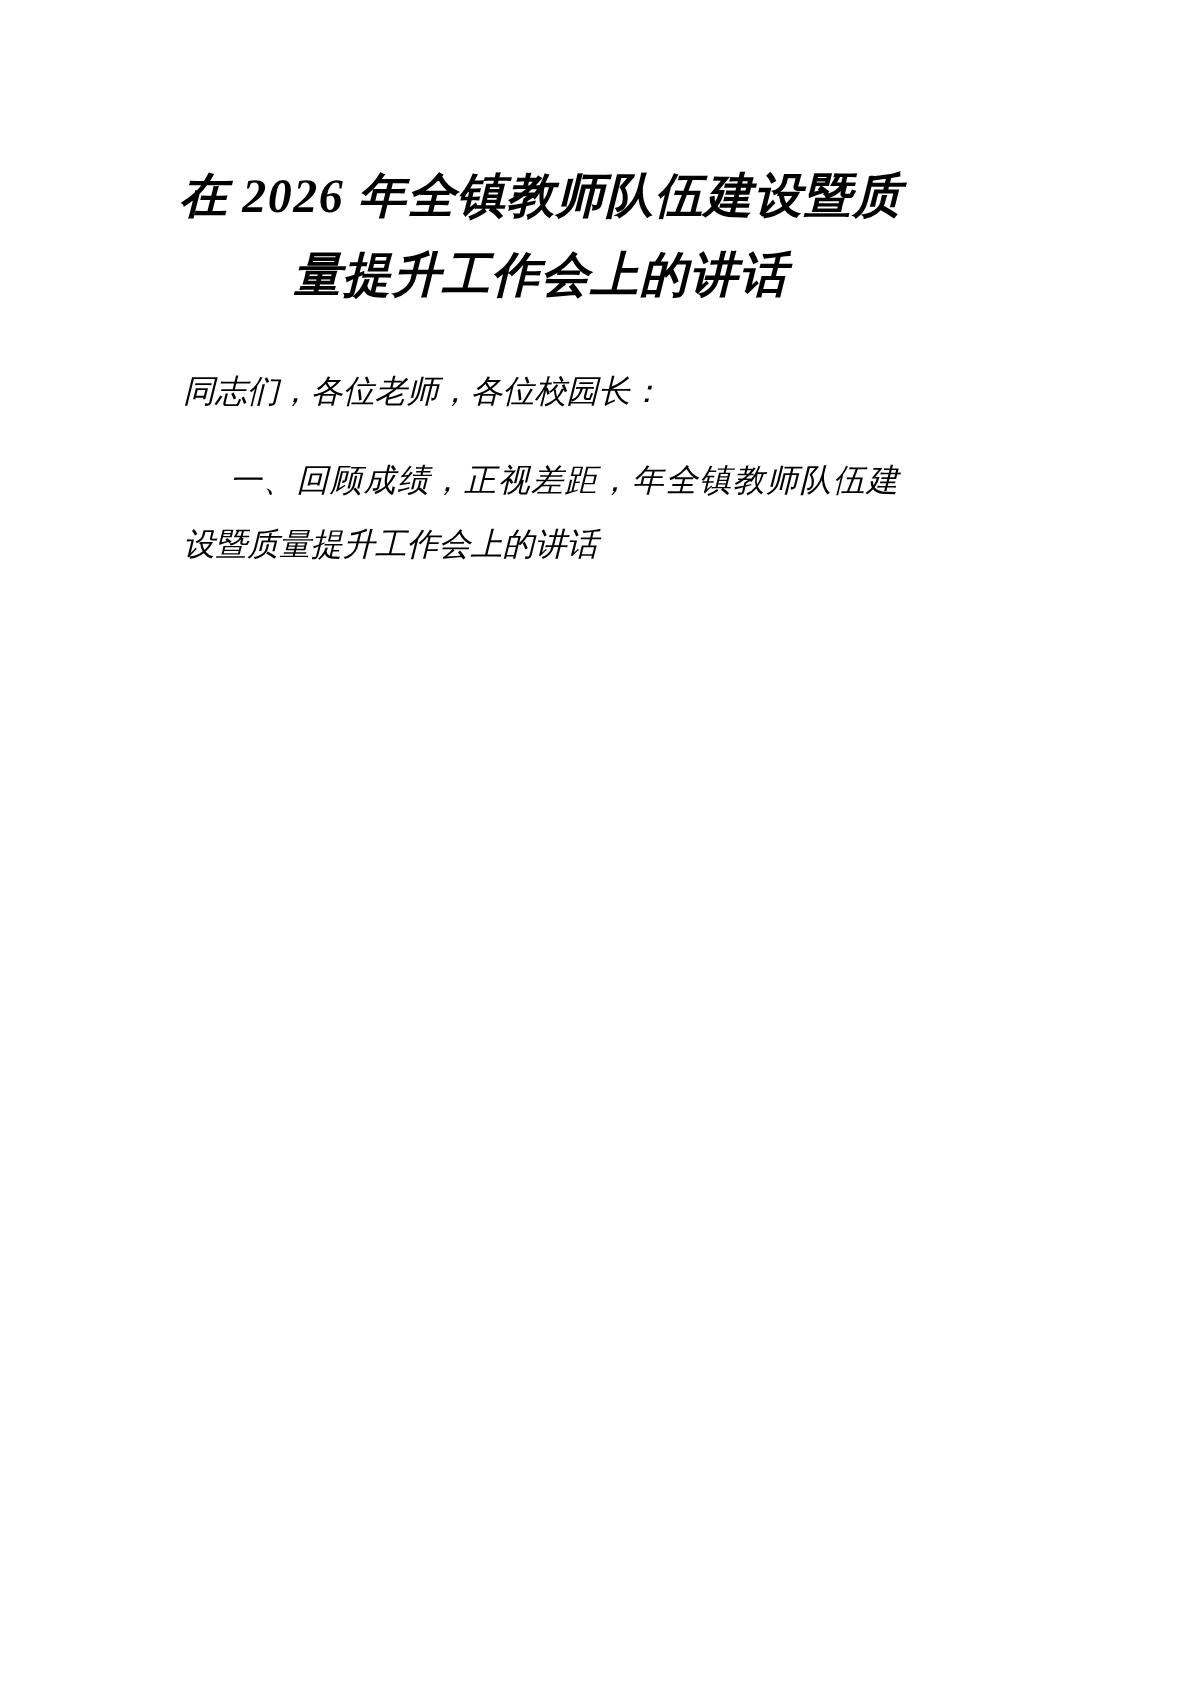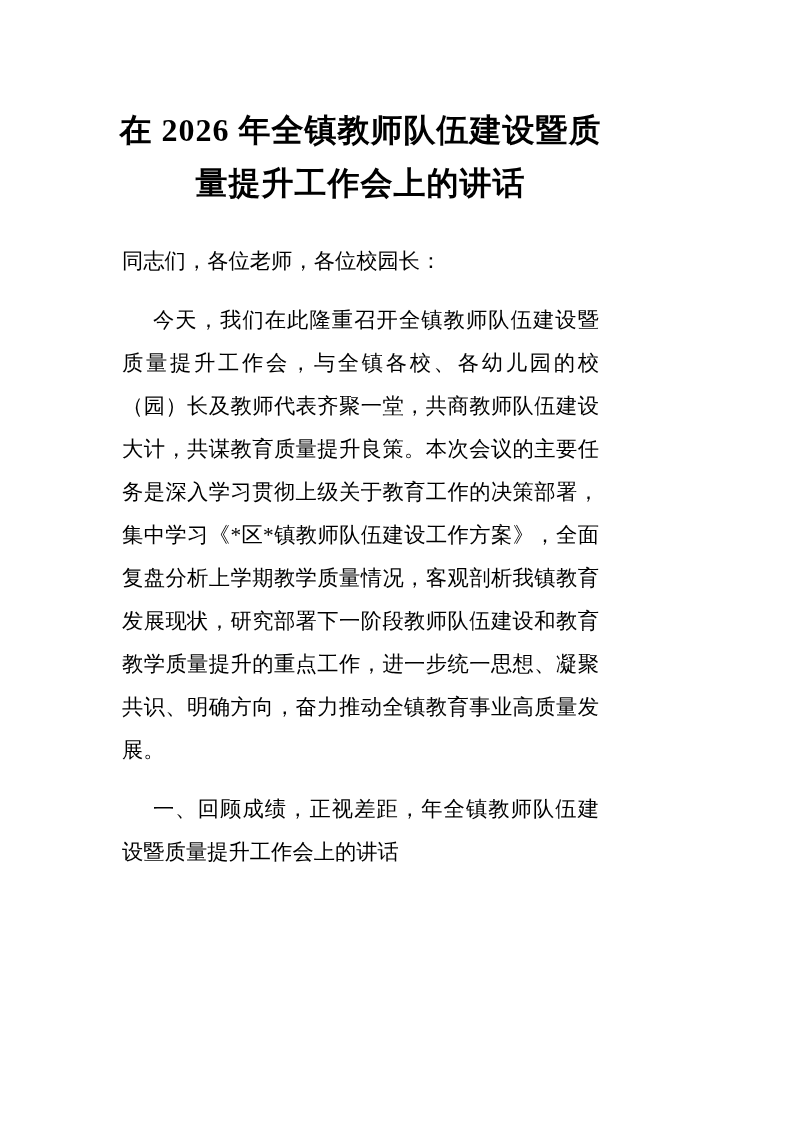--- a/index.html
+++ b/index.html
@@ -10,20 +10,21 @@
   .page {
     position: relative;
     width: 731px;
     height: 1122px;
     box-sizing: border-box;
     background: #ffffff;
     color: #000000;
     padding: 104px 116px 0 106px;
     overflow: hidden;
     font-family: "Liberation Serif", serif;
+    font-style: italic;
   }
   .doc-title {
     font-family: "Liberation Serif", serif;
     font-weight: bold;
     font-size: 32px;
     line-height: 53px;
     text-align: center;
     letter-spacing: 1px;
     margin: 0 0 30px 0;
     color: #000000;
@@ -47,16 +48,15 @@
     text-indent: 0;
   }
 </style>
 </head>
 <body>
 
 <div class="page">
   <h1 class="doc-title">在 2026 年全镇教师队伍建设暨质量提升工作会上的讲话</h1>
   <div class="doc-body">
       <p class="salutation">同志们，各位老师，各位校园长：</p>
-      <p class="body">今天，我们在此隆重召开全镇教师队伍建设暨质量提升工作会，与全镇各校、各幼儿园的校（园）长及教师代表齐聚一堂，共商教师队伍建设大计，共谋教育质量提升良策。本次会议的主要任务是深入学习贯彻上级关于教育工作的决策部署，集中学习《*区*镇教师队伍建设工作方案》，全面复盘分析上学期教学质量情况，客观剖析我镇教育发展现状，研究部署下一阶段教师队伍建设和教育教学质量提升的重点工作，进一步统一思想、凝聚共识、明确方向，奋力推动全镇教育事业高质量发展。</p>
       <p class="heading">一、回顾成绩，正视差距，年全镇教师队伍建设暨质量提升工作会上的讲话</p>
     </div>
 </div>
 
 </body></html>

